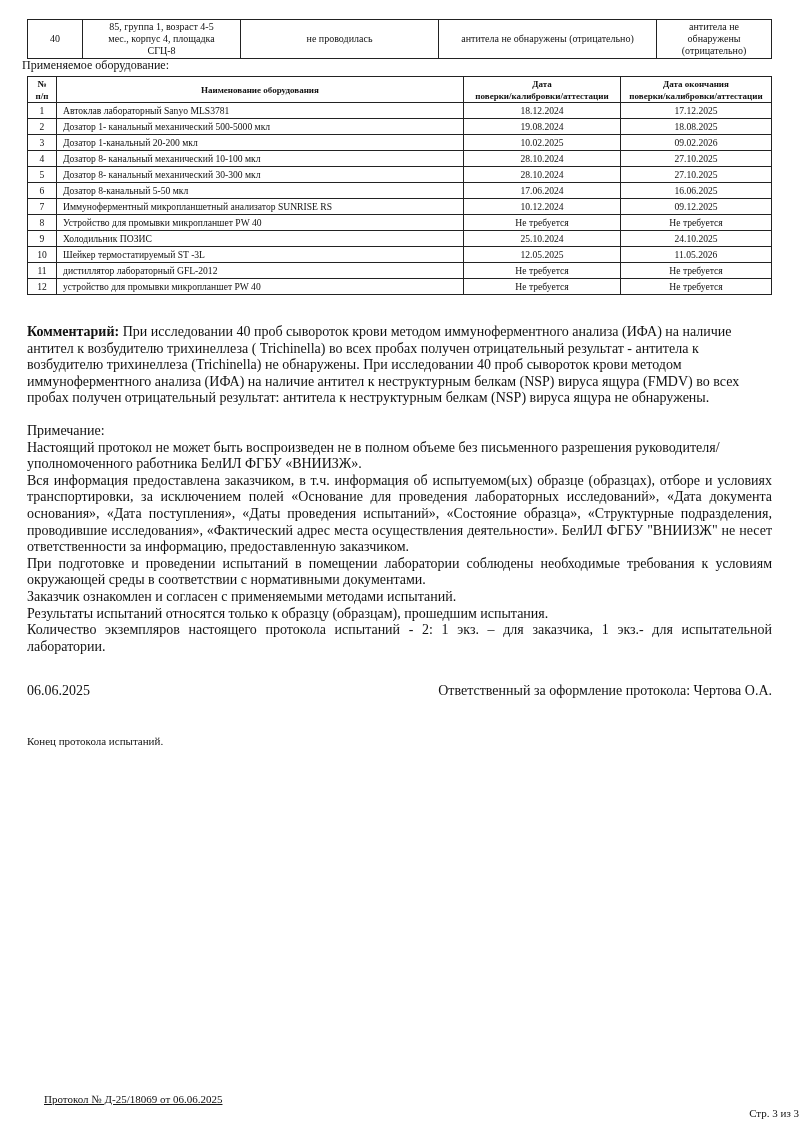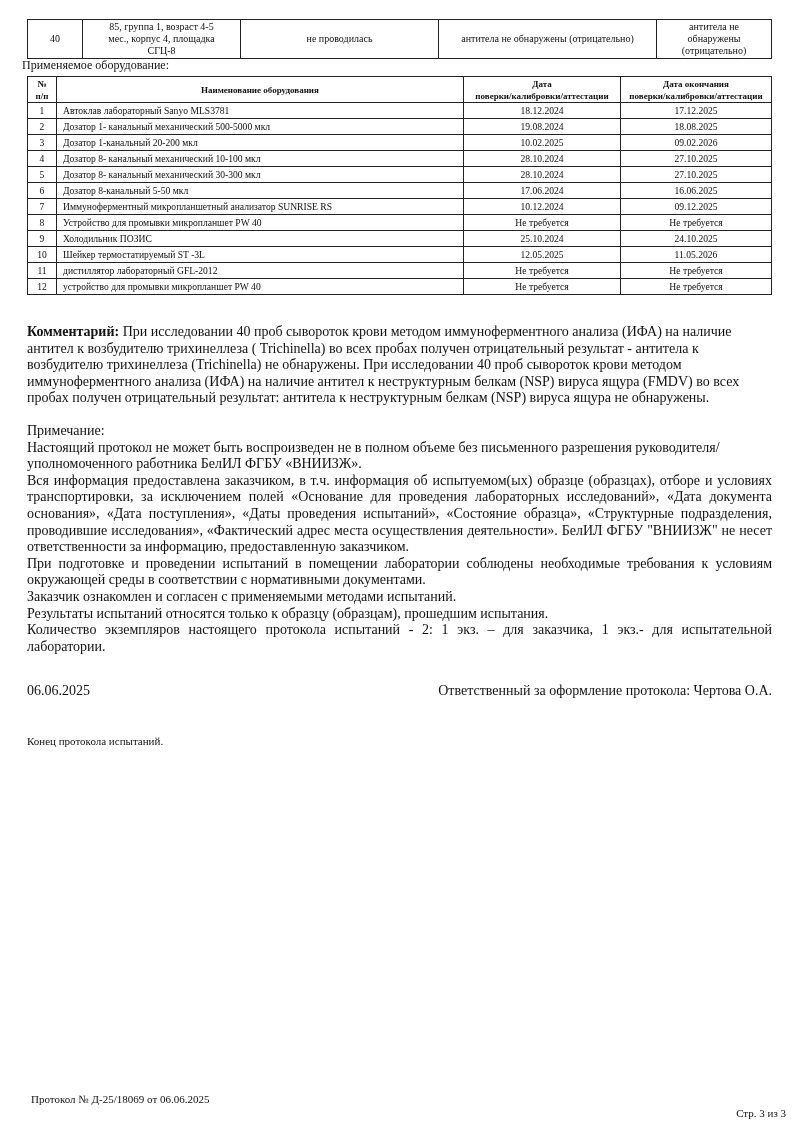--- a/index.html
+++ b/index.html
@@ -25,21 +25,21 @@
     .justify { text-align: justify; }
     .comment { top: 308px; margin-top: 16px; }
     .note { top: 423px; }
     .note p { margin: 0; }
     .bold { font-weight: bold; }
 
     .sign-date { left: 27px; top: 683px; font-size: 14px; }
     .sign-resp { right: 28px; top: 683px; font-size: 14px; text-align: center; }
     .end { left: 27px; top: 701px; font-size: 11px; margin-top: 34px; }
 
-    .footer { left: 31px; width: 755px; font-size: 11px; line-height: 14px; }
+    .footer { left: 44px; width: 755px; font-size: 11px; line-height: 14px; text-decoration: underline; }
     .f1 { top: 1092px; }
     .f2 { top: 1106px; }
     .f2 .page { position: absolute; right: 0; top: 0; }
   </style>
 </head>
 <body>
 
 <table class="abs results">
   <tbody>
       <tr>

